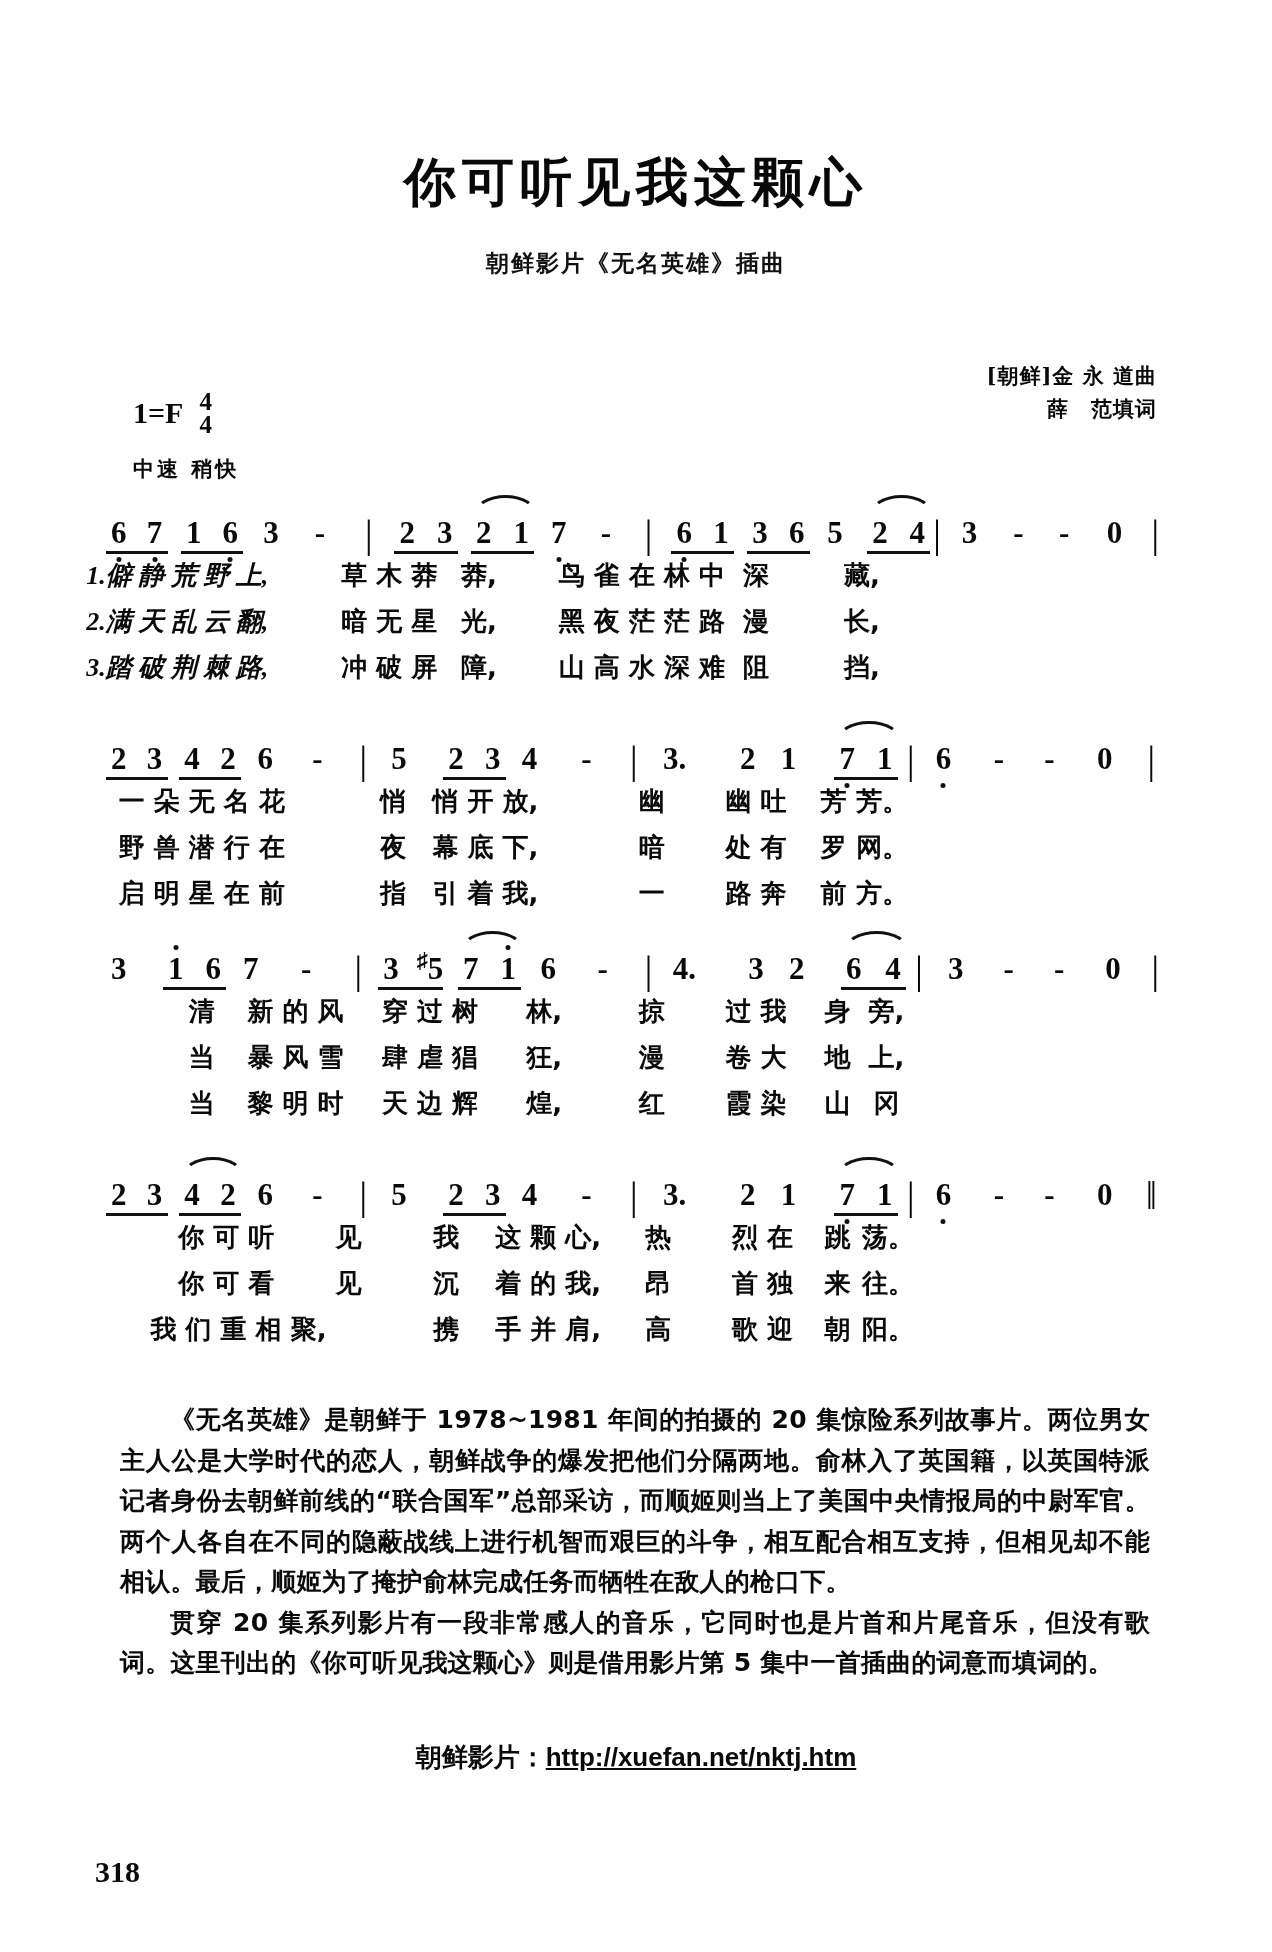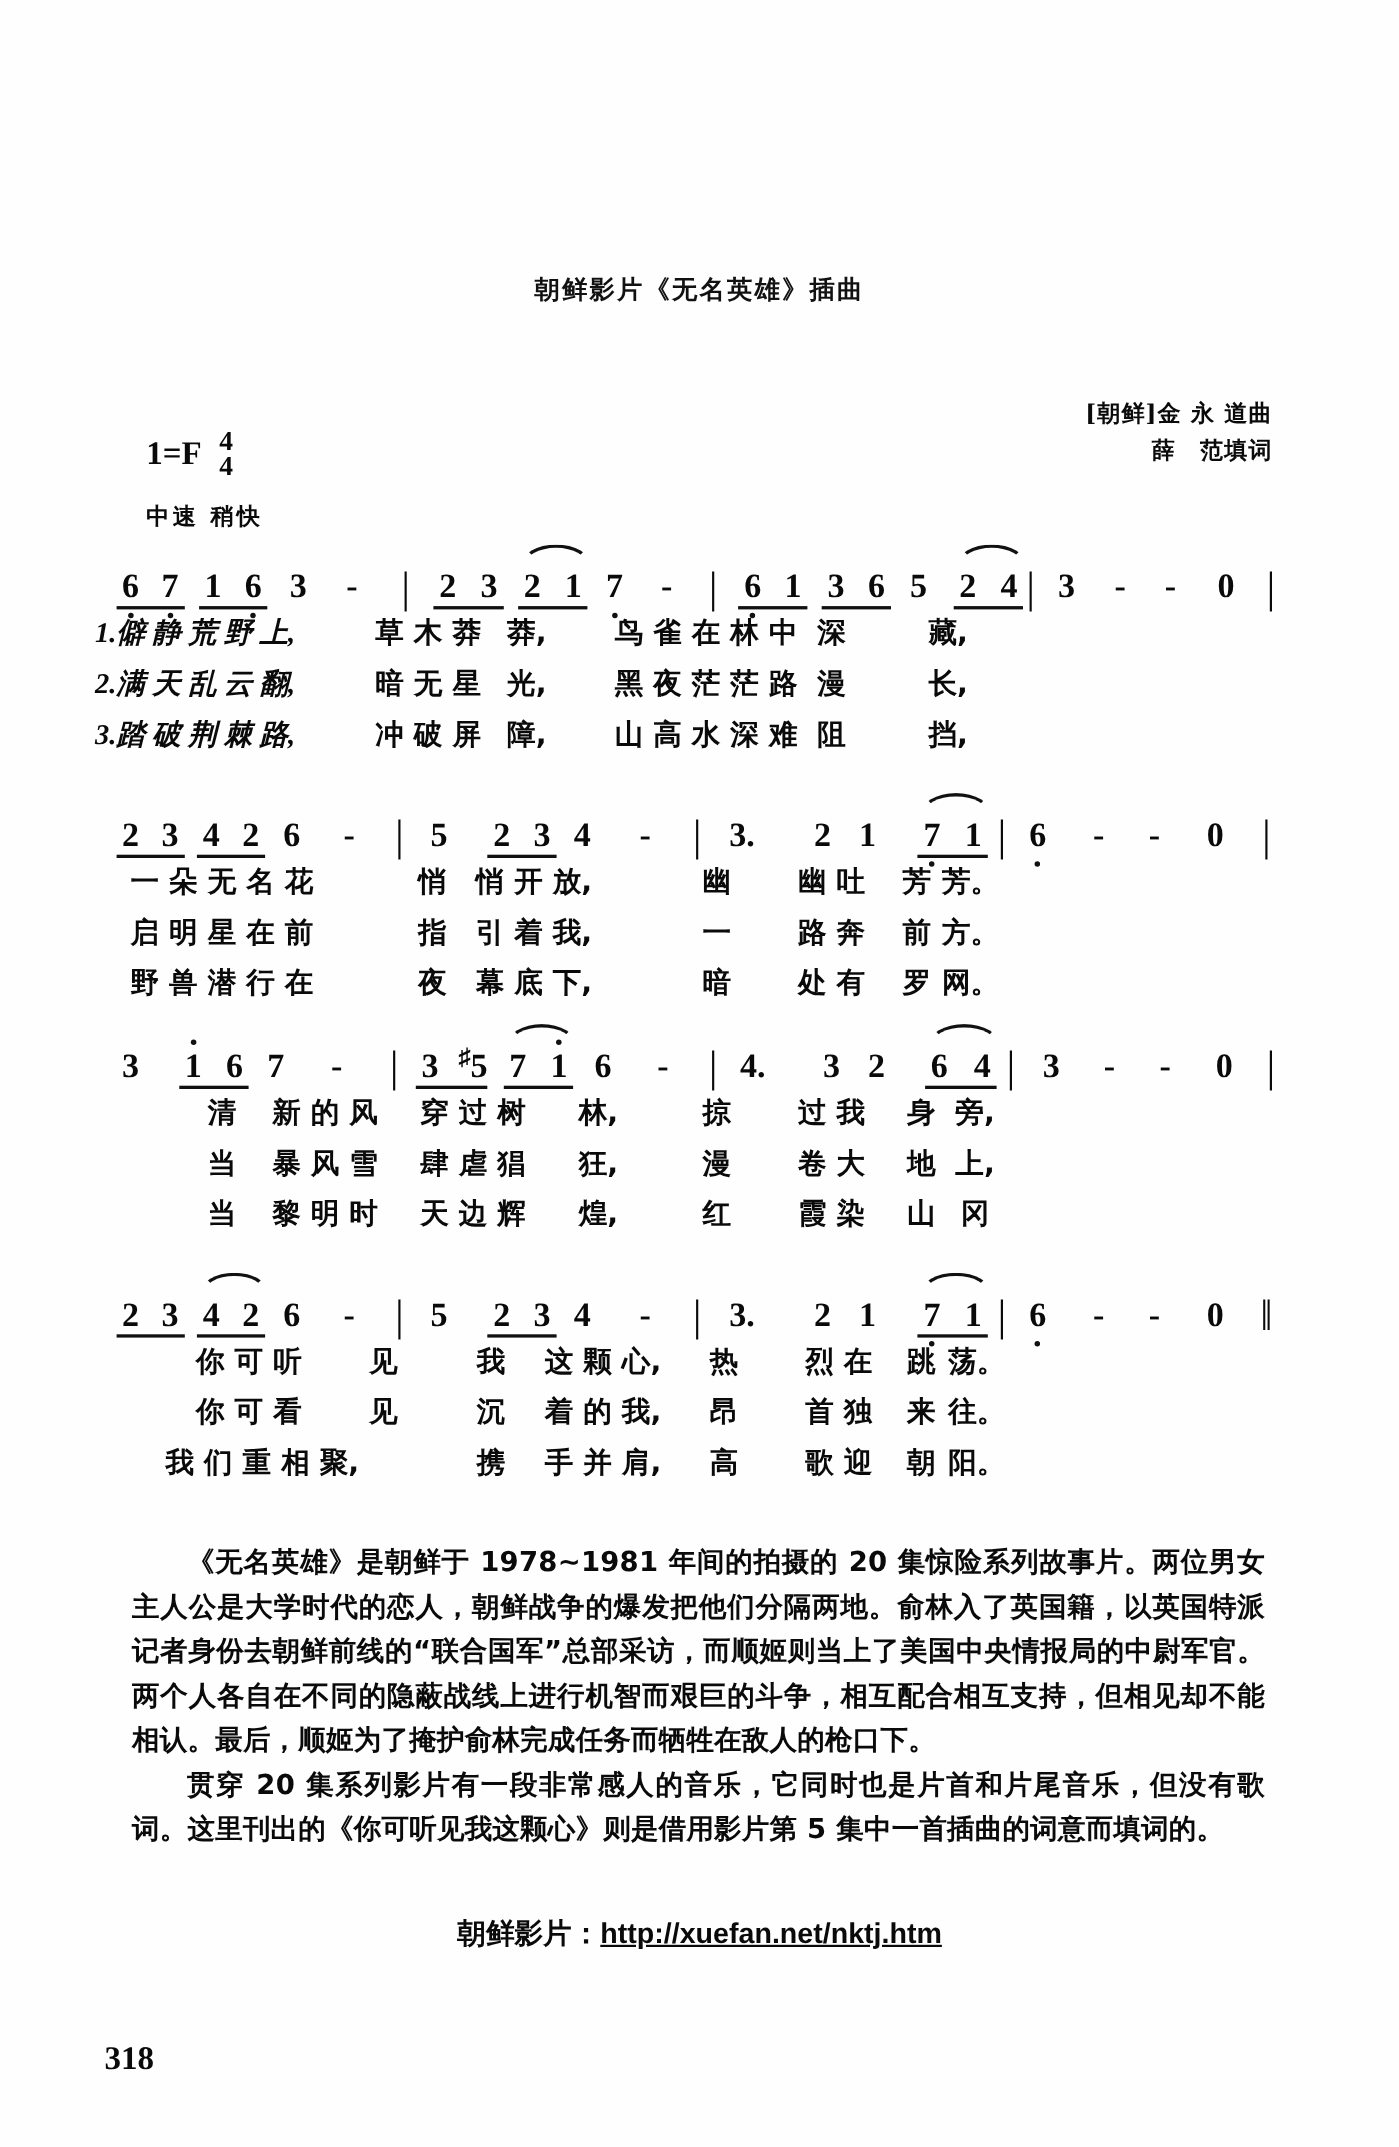--- a/index.html
+++ b/index.html
@@ -216,20 +216,21 @@
     font-size: 30px;
     font-weight: bold;
     font-family: "Liberation Serif", serif;
   }
 </style>
 </head>
 <body>
 
 <div class="page">
 
+  <div class="title">你可听见我这颗心</div>
   <div class="subtitle">朝鲜影片《无名英雄》插曲</div>
 
   <div class="keysig">
     <span>1=F</span>
     <span class="meter">
       <span class="num">4</span>
       <span class="den">4</span>
     </span>
   </div>
 
@@ -350,36 +351,36 @@
           <div class="lyric-line">
             <span class="lyr" style="left: 97.8px;">一 朵 无 名 花</span>
             <span class="lyr" style="left: 289.325px;">悄</span>
             <span class="lyr" style="left: 381.42px;">悄 开 放,</span>
             <span class="lyr" style="left: 547.68px;">幽</span>
             <span class="lyr" style="left: 652px;">幽 吐</span>
             <span class="lyr" style="left: 729.425px;">芳</span>
             <span class="lyr" style="left: 778.325px;">芳。</span>
           </div>
           <div class="lyric-line">
+            <span class="lyr" style="left: 97.8px;">野 兽 潜 行 在</span>
+            <span class="lyr" style="left: 289.325px;">夜</span>
+            <span class="lyr" style="left: 381.42px;">幕 底 下,</span>
+            <span class="lyr" style="left: 547.68px;">暗</span>
+            <span class="lyr" style="left: 652px;">处 有</span>
+            <span class="lyr" style="left: 729.425px;">罗</span>
+            <span class="lyr" style="left: 778.325px;">网。</span>
+          </div>
+          <div class="lyric-line">
             <span class="lyr" style="left: 97.8px;">启 明 星 在 前</span>
             <span class="lyr" style="left: 289.325px;">指</span>
             <span class="lyr" style="left: 381.42px;">引 着 我,</span>
             <span class="lyr" style="left: 547.68px;">一</span>
             <span class="lyr" style="left: 652px;">路 奔</span>
             <span class="lyr" style="left: 729.425px;">前</span>
             <span class="lyr" style="left: 778.325px;">方。</span>
-          </div>
-          <div class="lyric-line">
-            <span class="lyr" style="left: 97.8px;">野 兽 潜 行 在</span>
-            <span class="lyr" style="left: 289.325px;">夜</span>
-            <span class="lyr" style="left: 381.42px;">幕 底 下,</span>
-            <span class="lyr" style="left: 547.68px;">暗</span>
-            <span class="lyr" style="left: 652px;">处 有</span>
-            <span class="lyr" style="left: 729.425px;">罗</span>
-            <span class="lyr" style="left: 778.325px;">网。</span>
           </div>
         </div>
       </div>
       <div class="system" style="top: 932px;">
         <div class="notes-row">
           <span class="tok" style="left: 14.67px;">3</span>
           <span class="tok" style="left: 71.72px;">1</span>
           <span class="odot-high" style="left: 71.72px;"></span>
           <span class="tok" style="left: 109.21px;">6</span>
           <div class="beam" style="left: 58.72px; width: 63.49px;"></div>

